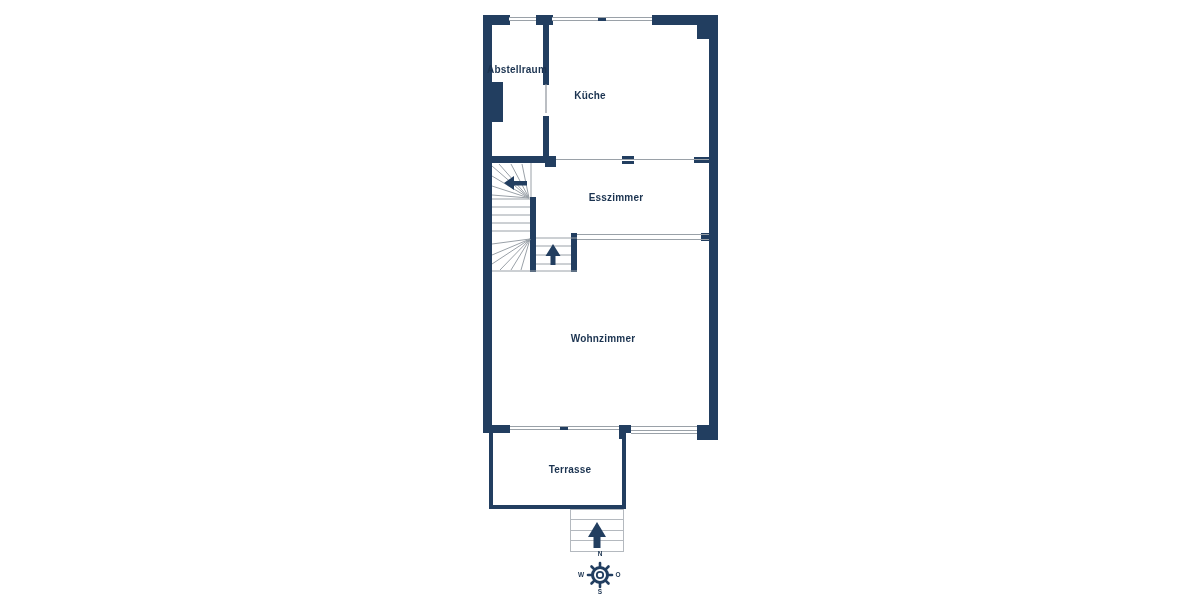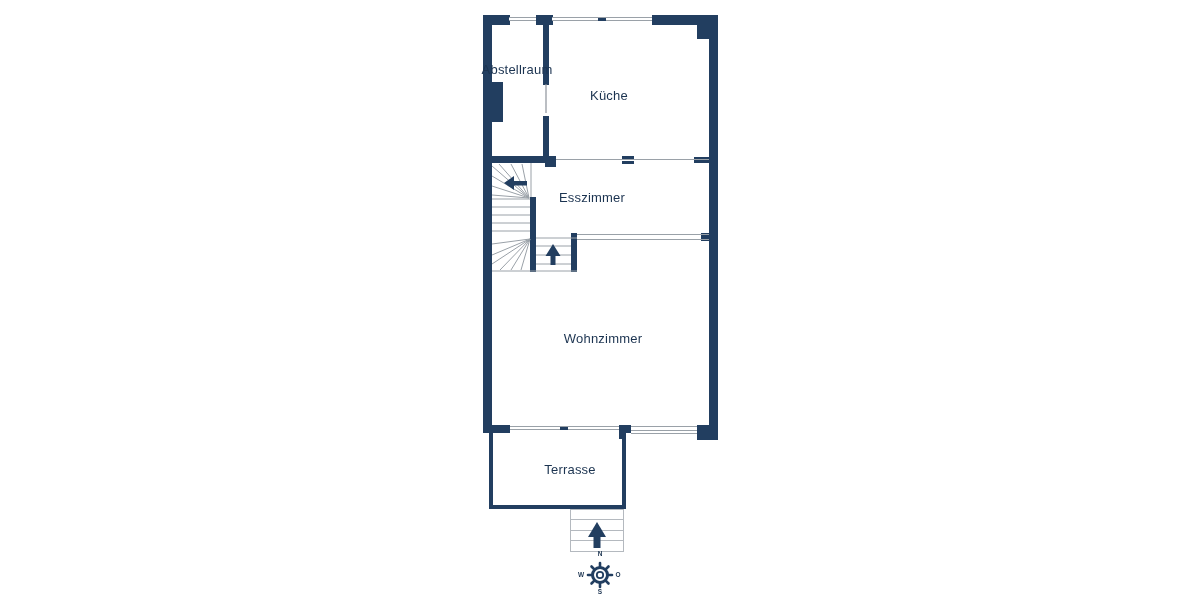--- a/index.html
+++ b/index.html
@@ -17,21 +17,21 @@
   }
   .plan{position:absolute;left:0;top:0;width:1200px;height:600px;}
   .wall{position:absolute;background:var(--wall);}
   .twall{position:absolute;background:var(--wall);} 
   .win2{position:absolute;height:2px;background:var(--bg);
         border-top:1px solid var(--line);border-bottom:1px solid var(--line);}
   .thin{position:absolute;background:var(--line);}
   .tick{position:absolute;background:var(--wall);}
   .room-label{
     position:absolute;transform:translate(-50%,-50%);
-    color:var(--text);font-size:13px;font-weight:400;letter-spacing:.2px;
+    color:var(--text);font-size:10px;font-weight:700;letter-spacing:.2px;
     white-space:nowrap;
   }
   .compass-label{
     position:absolute;transform:translate(-50%,-50%);
     color:var(--text);font-size:6.5px;font-weight:700;
   }
   .steps-box{
     position:absolute;left:570px;top:509px;width:54px;height:43px;
     border:1.5px solid var(--steps);box-sizing:border-box;background:var(--bg);
   }
@@ -157,22 +157,22 @@
         <line x1="603.9" y1="571.1" x2="608.5" y2="566.5"></line>
         <line x1="596.1" y1="578.9" x2="591.5" y2="583.5"></line>
         <line x1="603.9" y1="578.9" x2="608.5" y2="583.5"></line>
       </g>
       <circle cx="600" cy="575" r="7.5" fill="#ffffff" stroke="#223e60" stroke-width="3"></circle>
       <circle cx="600" cy="575" r="3.2" fill="#ffffff" stroke="#223e60" stroke-width="1.8"></circle>
     </g>
   </svg>
 
   <div class="room-label" style="left:517px;top:69px;">Abstellraum</div>
-  <div class="room-label" style="left:609px;top:95px;">Küche</div>
-  <div class="room-label" style="left:592px;top:197px;">Esszimmer</div>
+  <div class="room-label" style="left:590px;top:95px;">Küche</div>
+  <div class="room-label" style="left:616px;top:197px;">Esszimmer</div>
   <div class="room-label" style="left:603px;top:338px;">Wohnzimmer</div>
   <div class="room-label" style="left:570px;top:469px;">Terrasse</div>
 
   <div class="compass-label" style="left:600px;top:553px;">N</div>
   <div class="compass-label" style="left:581px;top:574px;">W</div>
   <div class="compass-label" style="left:618px;top:574px;">O</div>
   <div class="compass-label" style="left:600px;top:591px;">S</div>
 
 </div>
 

